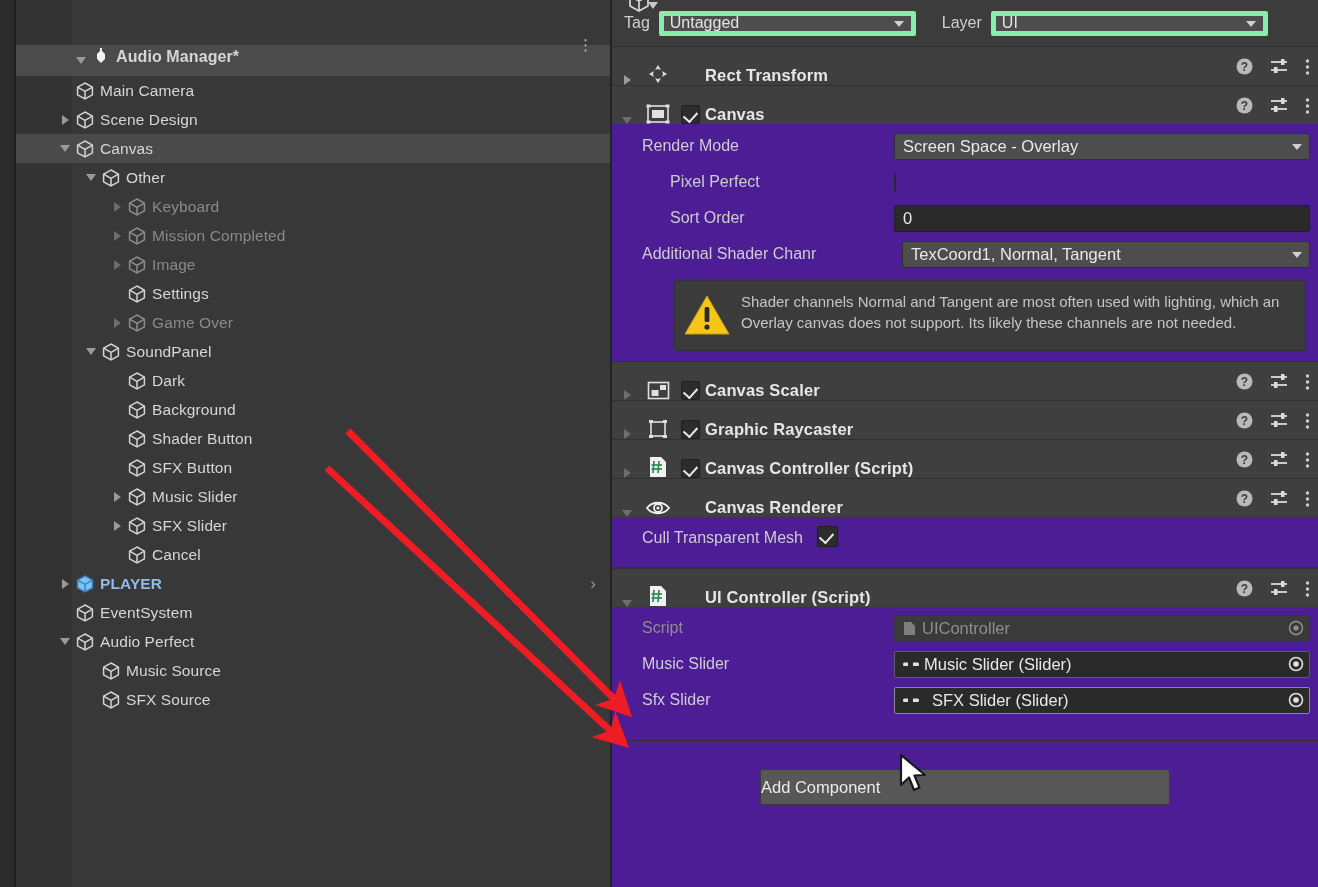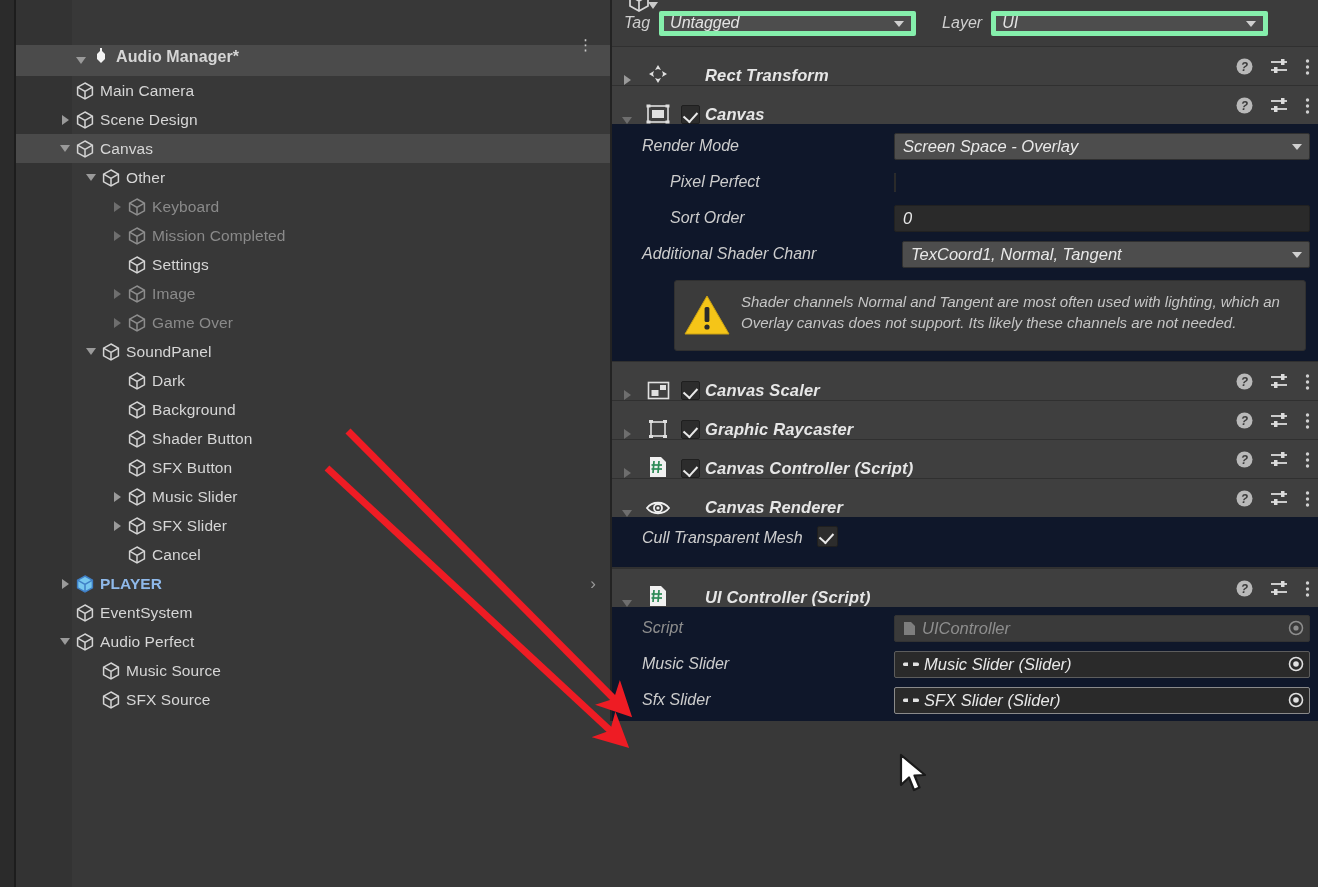--- a/index.html
+++ b/index.html
@@ -48,25 +48,24 @@
   .h-row.dim .lbl { color:#8a8a8a; }
   .h-row.prefab .lbl { color:#8fb9ea; }
   .h-row .more { position:absolute; right:16px; top:0; height:29px; display:flex; align-items:center; color:#c8c8c8; font-size:15px; letter-spacing:1px;}
   .h-row .chev-right { position:absolute; right:14px; top:0; height:29px; display:flex; align-items:center; color:#9a9a9a; font-size:17px; }
 
   
   .cube { display:block; }
 
   
   #inspector {
-    position:absolute; left:610px; top:0; width:708px; height:721px;
-    background:#0f172a;
+    position:absolute; left:610px; top:0; width:708px; height:887px;
+    background:#4c1d95;
     border-left:2px solid #232323;
     overflow:hidden;
-    font-style:italic;
   }
 
   
   .taglayer {
     height:46px; display:flex; align-items:center; padding-left:12px;
     background:#3c3c3c;
     position:relative;
   }
   .tl-label { font-size:16px; color:#cfcfcf; }
   .dropdown {
@@ -115,21 +114,21 @@
   .pfield {
     position:absolute; left:282px; right:8px;
     height:27px; display:flex; align-items:center;
     border-radius:2px; font-size:16.5px; color:#e8e8e8;
     padding-left:8px;
   }
   .pfield.popup { background:#4d4d4d; border:1px solid #303030; }
   .pfield.text  { background:#2a2a2a; border:1px solid #212121; }
   .pfield.objref{ background:#2a2a2a; border:1px solid #5d5d5d; }
   .pfield.objref.dim { background:#3a3a3a; border:1px solid #333; color:#8e8e8e; }
-  .pfield.objref.hot { border:1px solid #8a8a8a; }
+  .pfield.objref.hot { border:1px solid #8a8a8a;gap:8px; }
   .pfield .dd-arrow {
     position:absolute; right:7px; top:50%; margin-top:-2px;
     width:0;height:0; border-top:6px solid #d0d0d0;
     border-left:5px solid transparent; border-right:5px solid transparent;
   }
   .pfield .objsel {
     position:absolute; right:5px; top:50%; margin-top:-8px;
     width:16px; height:16px;
   }
 
@@ -243,41 +242,41 @@
             <span class="tri-r tri-dim"></span>
           </span>
           <span class="ico" style="opacity:0.55">
             <svg class="cube" width="20" height="20" viewBox="0 0 20 20">
               <path d="M10 2 L17.4 6.2 L17.4 13.8 L10 18 L2.6 13.8 L2.6 6.2 Z" fill="none" stroke="#d4d4d4" stroke-width="1.5"></path>
               <path d="M2.6 6.2 L10 10.4 L17.4 6.2 M10 10.4 L10 18" fill="none" stroke="#d4d4d4" stroke-width="1.5"></path>
             </svg>
           </span>
           <span class="lbl">Mission Completed</span>
         </div>
-        <div class="h-row">
-          <span class="tw" style="margin-left:92px;"></span>
-          <span class="ico" style="opacity:1">
-            <svg class="cube" width="20" height="20" viewBox="0 0 20 20">
-              <path d="M10 2 L17.4 6.2 L17.4 13.8 L10 18 L2.6 13.8 L2.6 6.2 Z" fill="none" stroke="#d4d4d4" stroke-width="1.5"></path>
-              <path d="M2.6 6.2 L10 10.4 L17.4 6.2 M10 10.4 L10 18" fill="none" stroke="#d4d4d4" stroke-width="1.5"></path>
-            </svg>
-          </span>
-          <span class="lbl">Settings</span>
-        </div>
         <div class="h-row dim">
           <span class="tw" style="margin-left:92px;">
             <span class="tri-r tri-dim"></span>
           </span>
           <span class="ico" style="opacity:0.55">
             <svg class="cube" width="20" height="20" viewBox="0 0 20 20">
               <path d="M10 2 L17.4 6.2 L17.4 13.8 L10 18 L2.6 13.8 L2.6 6.2 Z" fill="none" stroke="#d4d4d4" stroke-width="1.5"></path>
               <path d="M2.6 6.2 L10 10.4 L17.4 6.2 M10 10.4 L10 18" fill="none" stroke="#d4d4d4" stroke-width="1.5"></path>
             </svg>
           </span>
           <span class="lbl">Image</span>
+        </div>
+        <div class="h-row">
+          <span class="tw" style="margin-left:92px;"></span>
+          <span class="ico" style="opacity:1">
+            <svg class="cube" width="20" height="20" viewBox="0 0 20 20">
+              <path d="M10 2 L17.4 6.2 L17.4 13.8 L10 18 L2.6 13.8 L2.6 6.2 Z" fill="none" stroke="#d4d4d4" stroke-width="1.5"></path>
+              <path d="M2.6 6.2 L10 10.4 L17.4 6.2 M10 10.4 L10 18" fill="none" stroke="#d4d4d4" stroke-width="1.5"></path>
+            </svg>
+          </span>
+          <span class="lbl">Settings</span>
         </div>
         <div class="h-row dim">
           <span class="tw" style="margin-left:92px;">
             <span class="tri-r tri-dim"></span>
           </span>
           <span class="ico" style="opacity:0.55">
             <svg class="cube" width="20" height="20" viewBox="0 0 20 20">
               <path d="M10 2 L17.4 6.2 L17.4 13.8 L10 18 L2.6 13.8 L2.6 6.2 Z" fill="none" stroke="#d4d4d4" stroke-width="1.5"></path>
               <path d="M2.6 6.2 L10 10.4 L17.4 6.2 M10 10.4 L10 18" fill="none" stroke="#d4d4d4" stroke-width="1.5"></path>
             </svg>

